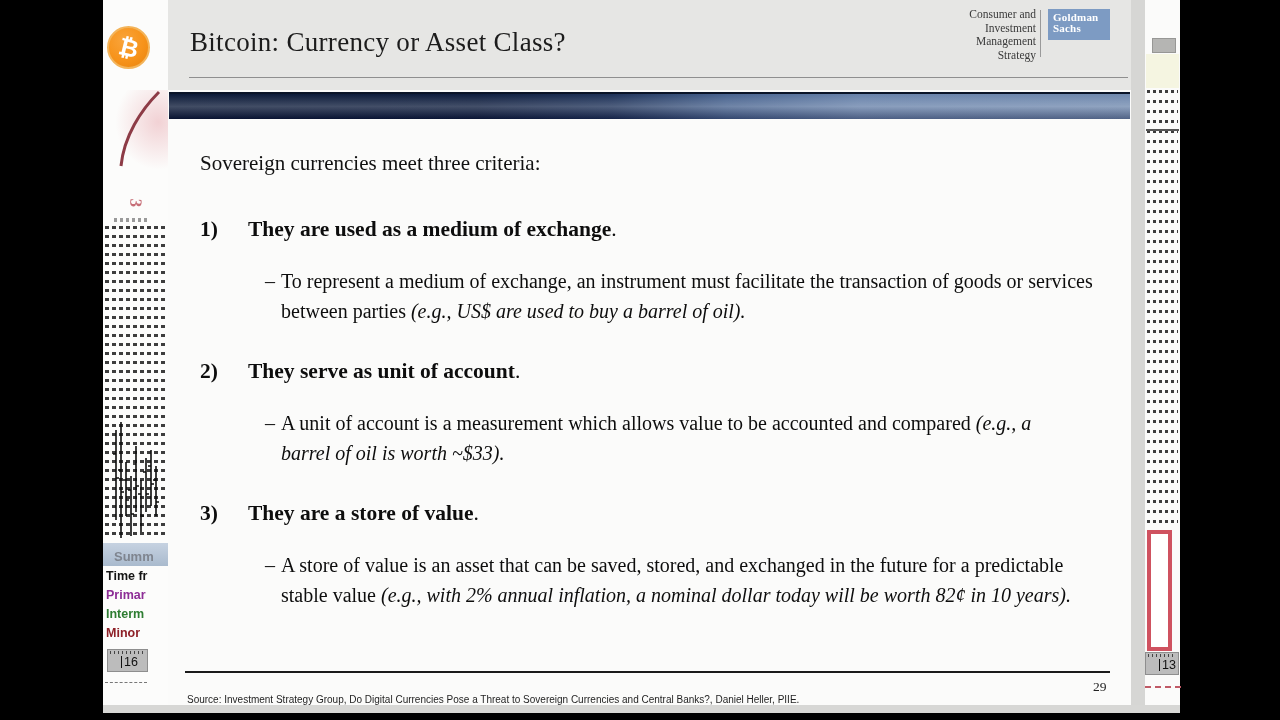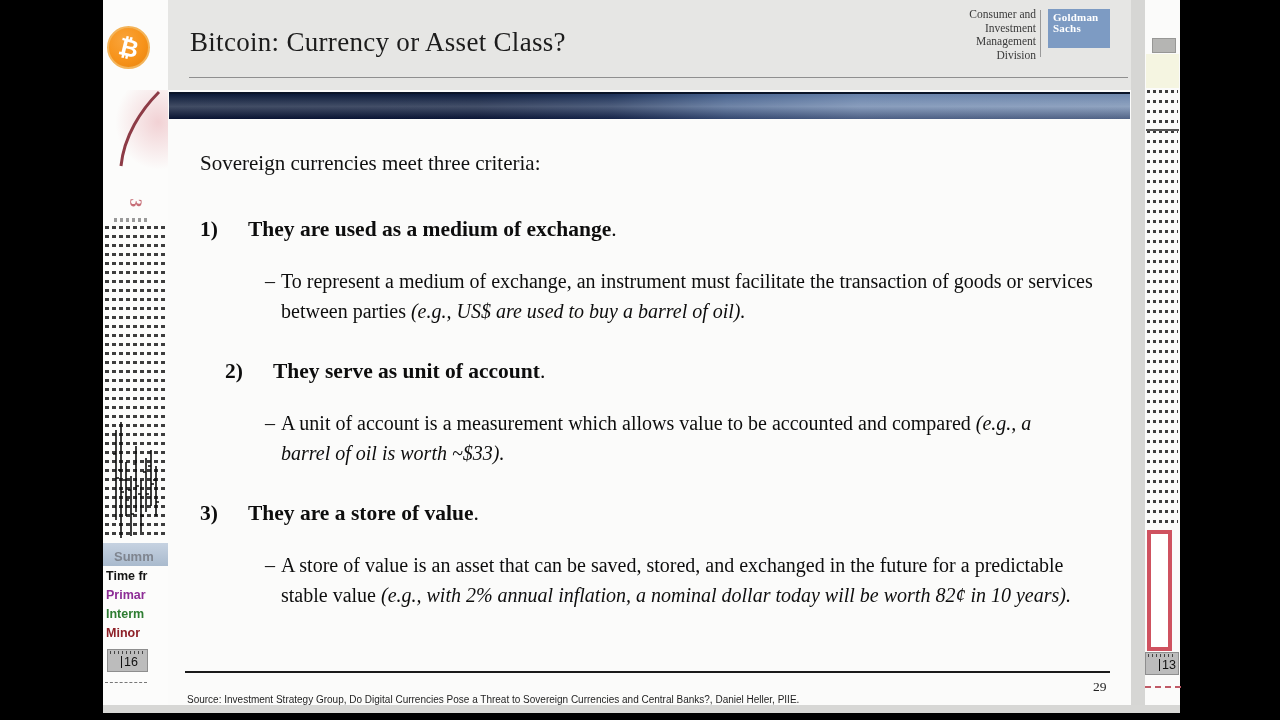--- a/index.html
+++ b/index.html
@@ -62,35 +62,35 @@
   #axis13 { left:14px; top:652px; width:34px; height:23px; }
   .red-dashed { left:14px; top:686px; width:36px; border-top:2px dashed #c05a66; }
 
   
   #slide { left:168px; top:0; width:963px; height:708px; background:#fbfbfa; }
   .slide-header { left:0; top:0; width:963px; height:90px; background:#e6e6e4; }
   .slide-title { left:22px; top:27px; font-size:27px; color:#1c1c1c; letter-spacing:0.3px; }
   .division { top:8px; left:688px; width:180px; text-align:right; font-size:11.5px;
     line-height:13.5px; color:#3a3a3a; }
   .v-divider { left:872px; top:10px; width:1px; height:47px; background:#9a9a9a; }
-  .gs-logo { left:880px; top:9px; width:62px; height:39px; background:#7d9bc3;
+  .gs-logo { left:880px; top:9px; width:62px; height:31px; background:#7d9bc3;
     color:#fff; font-weight:bold; font-size:11px; line-height:11px; padding:3px 0 12px 5px;
     letter-spacing:0.2px; }
   .title-rule { left:21px; top:77px; width:939px; height:1px; background:#8f8f8f; }
   .blue-banner { left:1px; top:92px; width:961px; height:27px;
     border-top:2px solid #0a1428;
     background:
       linear-gradient(180deg, rgba(255,255,255,0) 0%, rgba(255,255,255,0.22) 50%, rgba(0,0,30,0.28) 100%),
       linear-gradient(90deg,#0c1a38 0%,#0e1d3e 32%,#1d3158 46%,#47628e 58%,#6882aa 72%,#7089ae 100%); }
 
   .intro { left:32px; top:151px; font-size:21px; color:#111;text-align:center; }
   .item { left:32px; font-size:21.5px; color:#0d0d0d; }
   .item .num { display:inline-block; width:48px; font-weight:bold; }
   .item .head { font-weight:bold; }
-  #item1 { top:217px; } #item2 { top:359px;margin-left:25px; } #item3 { top:501px; }
+  #item1 { top:217px; } #item2 { top:359px; } #item3 { top:501px; }
   .bullet { left:97px; font-size:20px; line-height:29.5px; color:#0d0d0d; }
   .bullet .marker { position:absolute; left:0; top:0; }
   .bullet .btext { display:block; margin-left:16px; }
   .ex { font-style:italic; }
   #bullet1 { top:267px; width:848px; }
   #bullet2 { top:409px; width:810px; }
   #bullet3 { top:551px; width:822px; }
 
   .footer-rule { left:17px; top:671px; width:925px; height:2px; background:#1a1a1a; }
   .source { left:19px; top:694px; font-family:"Liberation Sans", sans-serif;
@@ -138,21 +138,21 @@
   </div>
 
   <div id="slide" class="abs">
 
     <div class="slide-header abs">
       <div class="slide-title abs">Bitcoin: Currency or Asset Class?</div>
       <div class="division abs">
         <div>Consumer and</div>
         <div>Investment</div>
         <div>Management</div>
-        <div>Division</div>
+        <div>Strategy</div>
       </div>
       <div class="v-divider abs"></div>
       <div class="gs-logo abs">
         <div>Goldman</div>
         <div>Sachs</div>
       </div>
       <div class="title-rule abs"></div>
     </div>
 
     <div class="blue-banner abs"></div>

